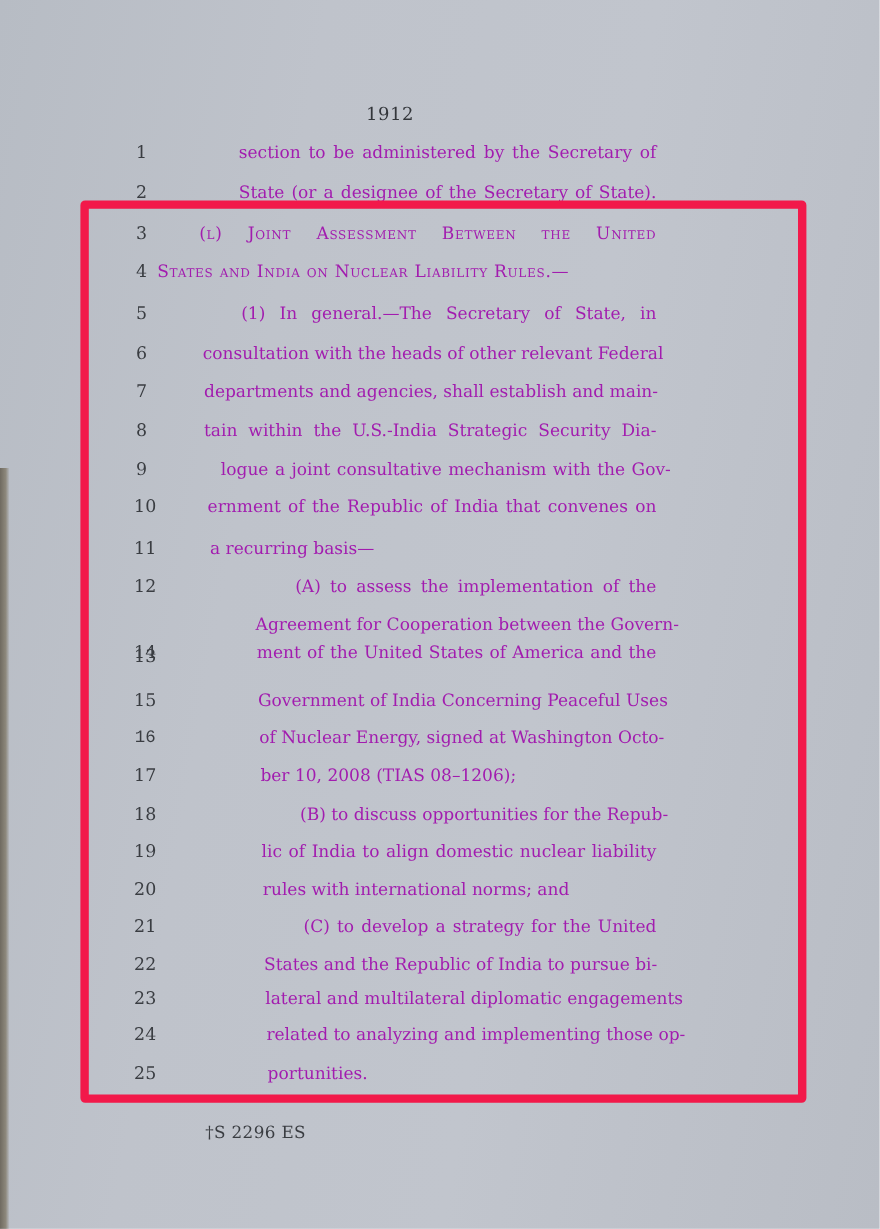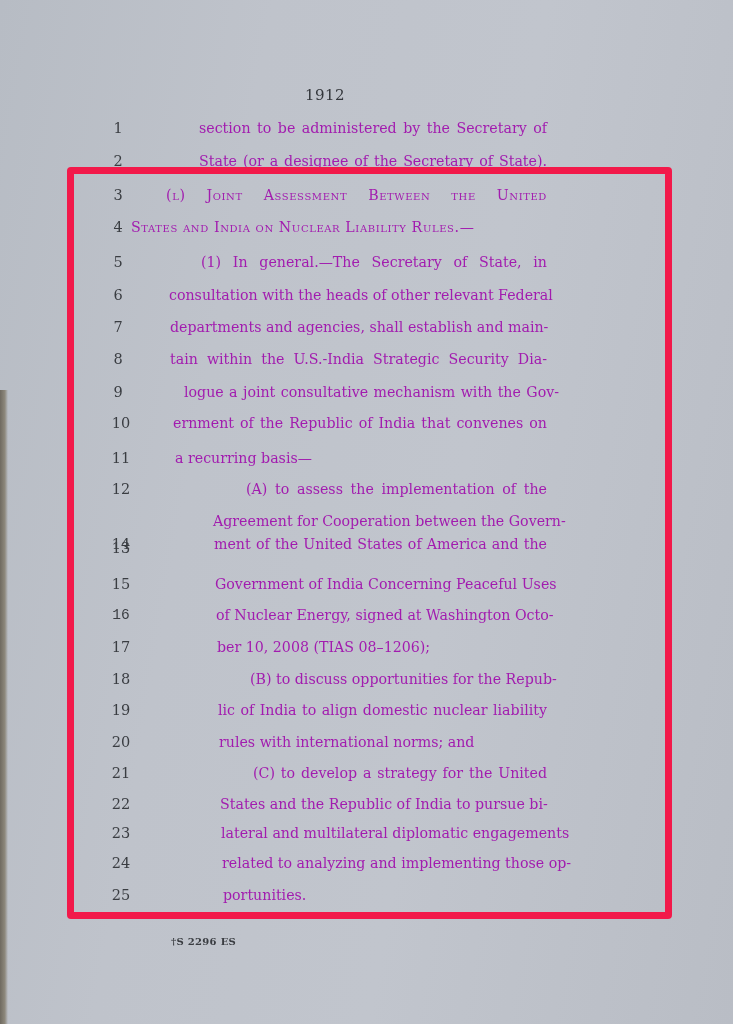--- a/index.html
+++ b/index.html
@@ -68,22 +68,22 @@
       width: 591px;
       height: 738px;
       border: 7px solid #f2194a;
       border-radius: 4px;
       pointer-events: none;
     }
     .footer-id {
       position: absolute;
       left: 171px;
       top: 936px;
-      font-size: 10px;
-      font-weight: bold;
+      font-size: 14px;
+      font-weight: normal;
       letter-spacing: 0.3px;
       color: #3a3d42;
     }
   </style>
 </head>
 <body>
 
 <div class="page-edge"></div>
 
 <div class="page-number">1912</div>

